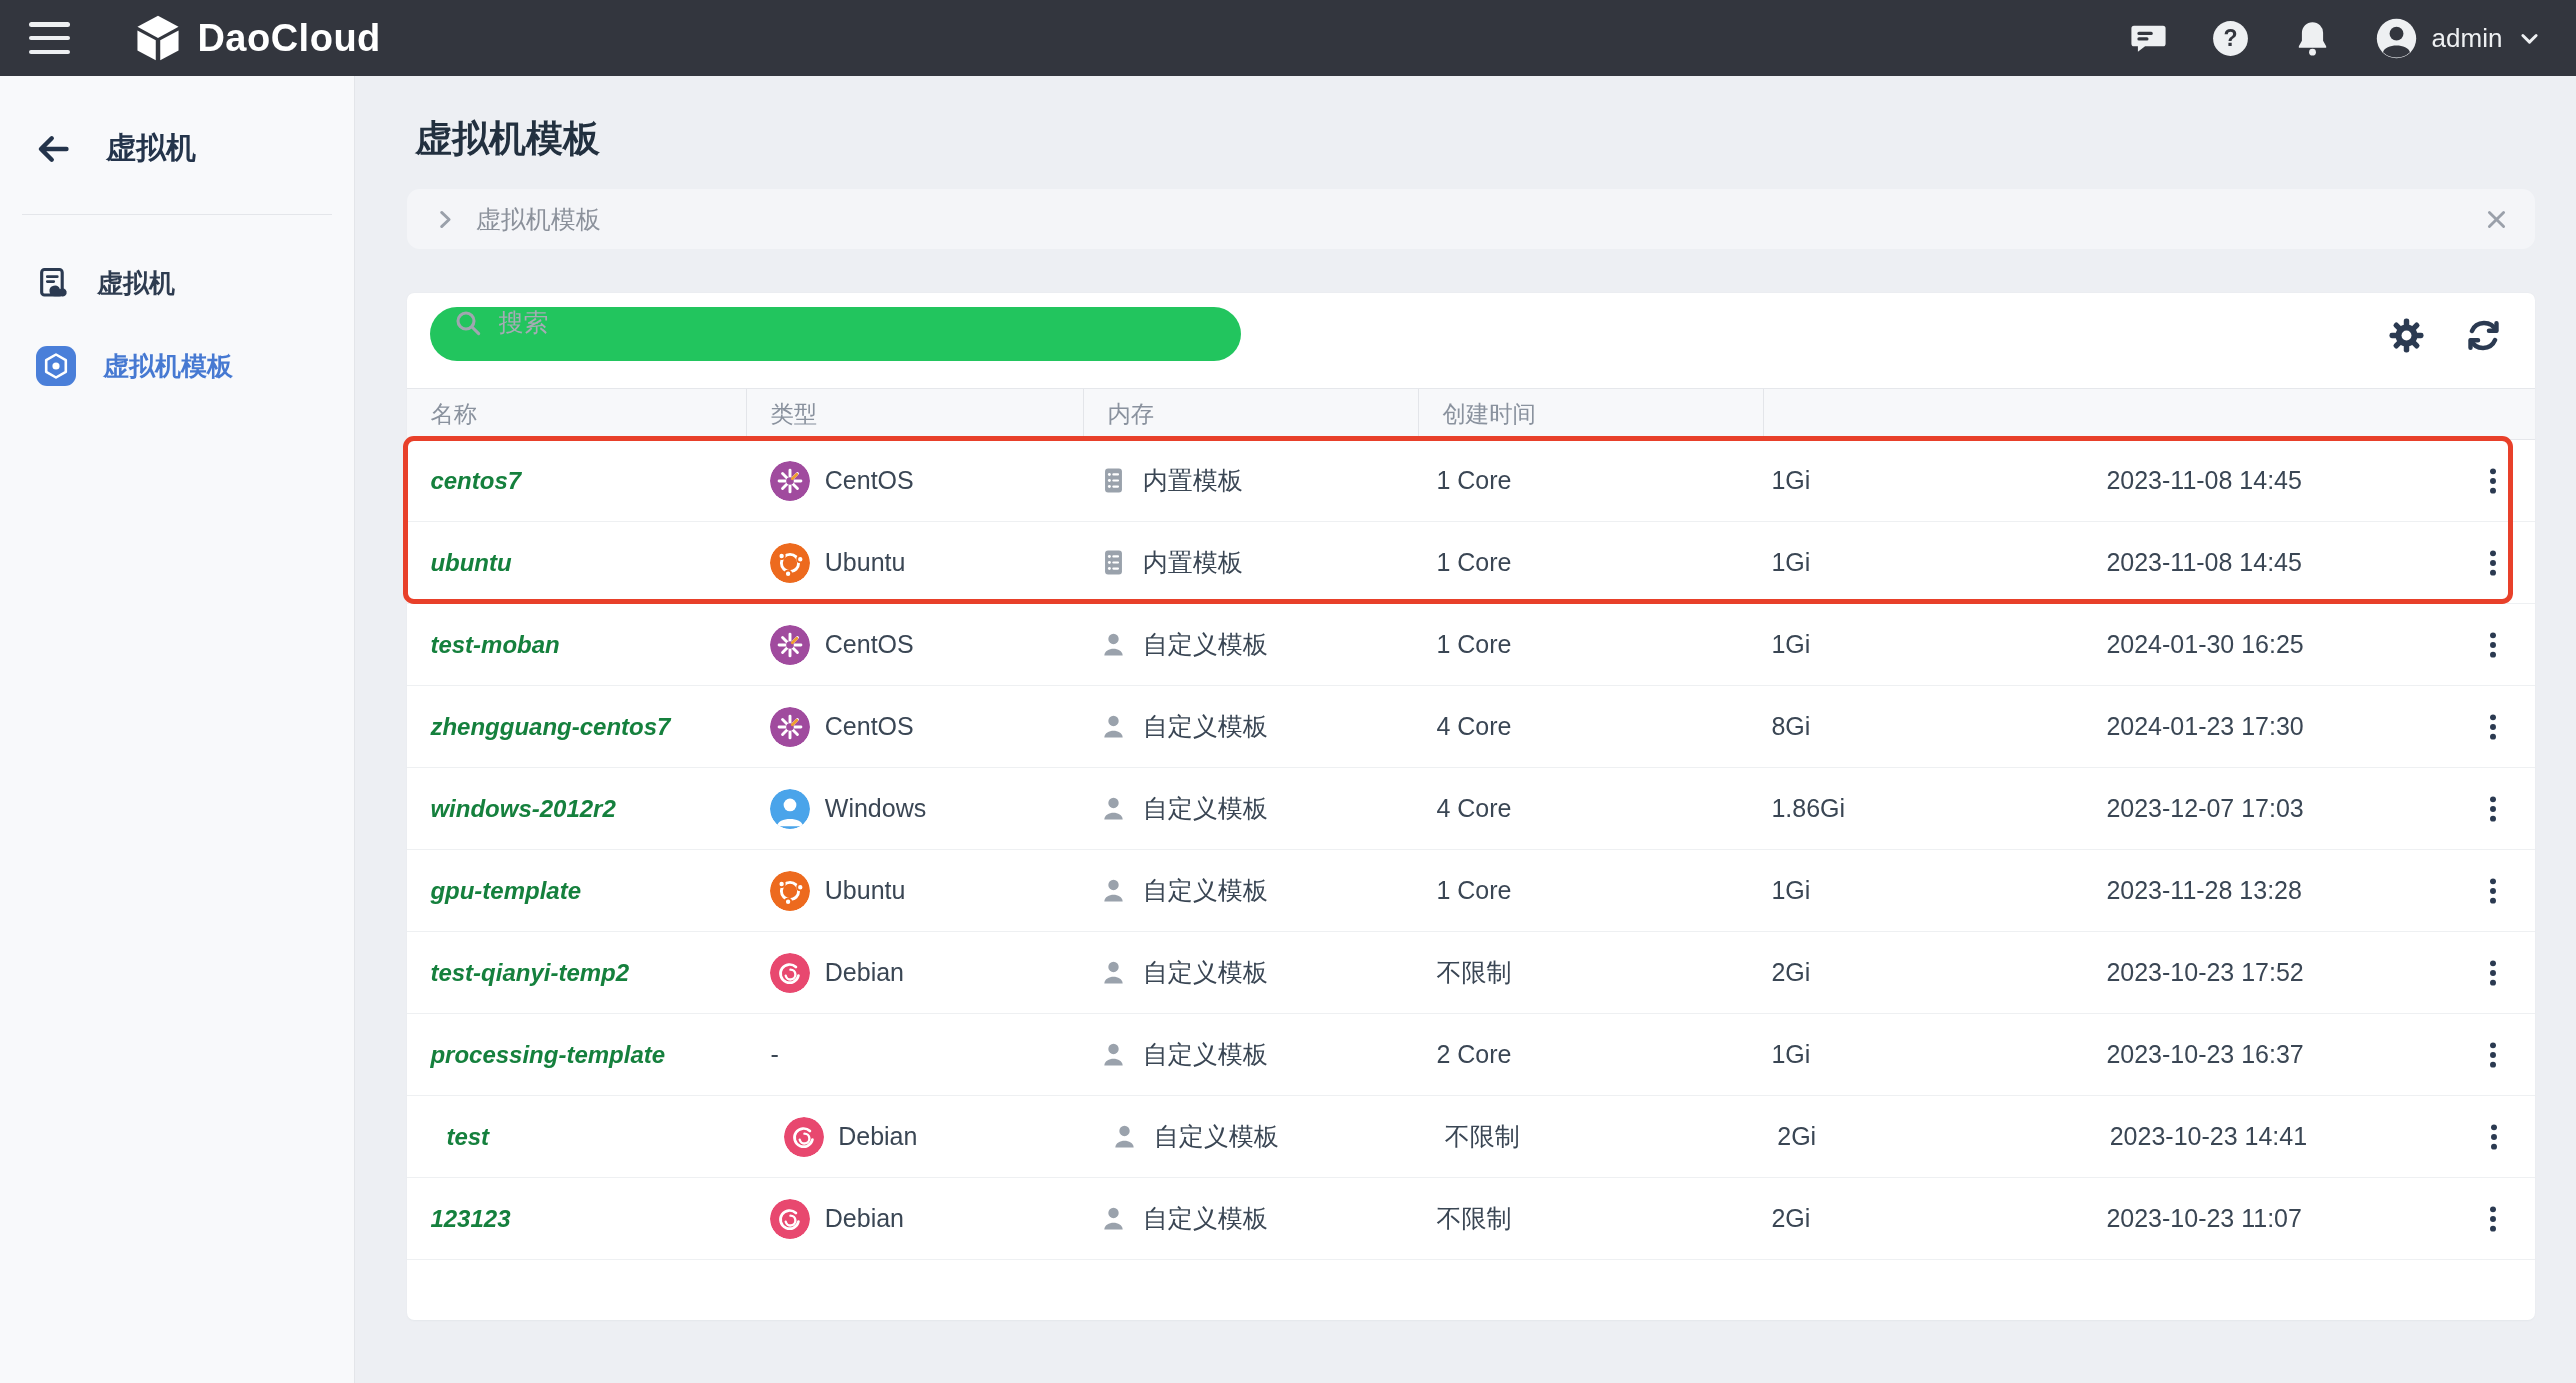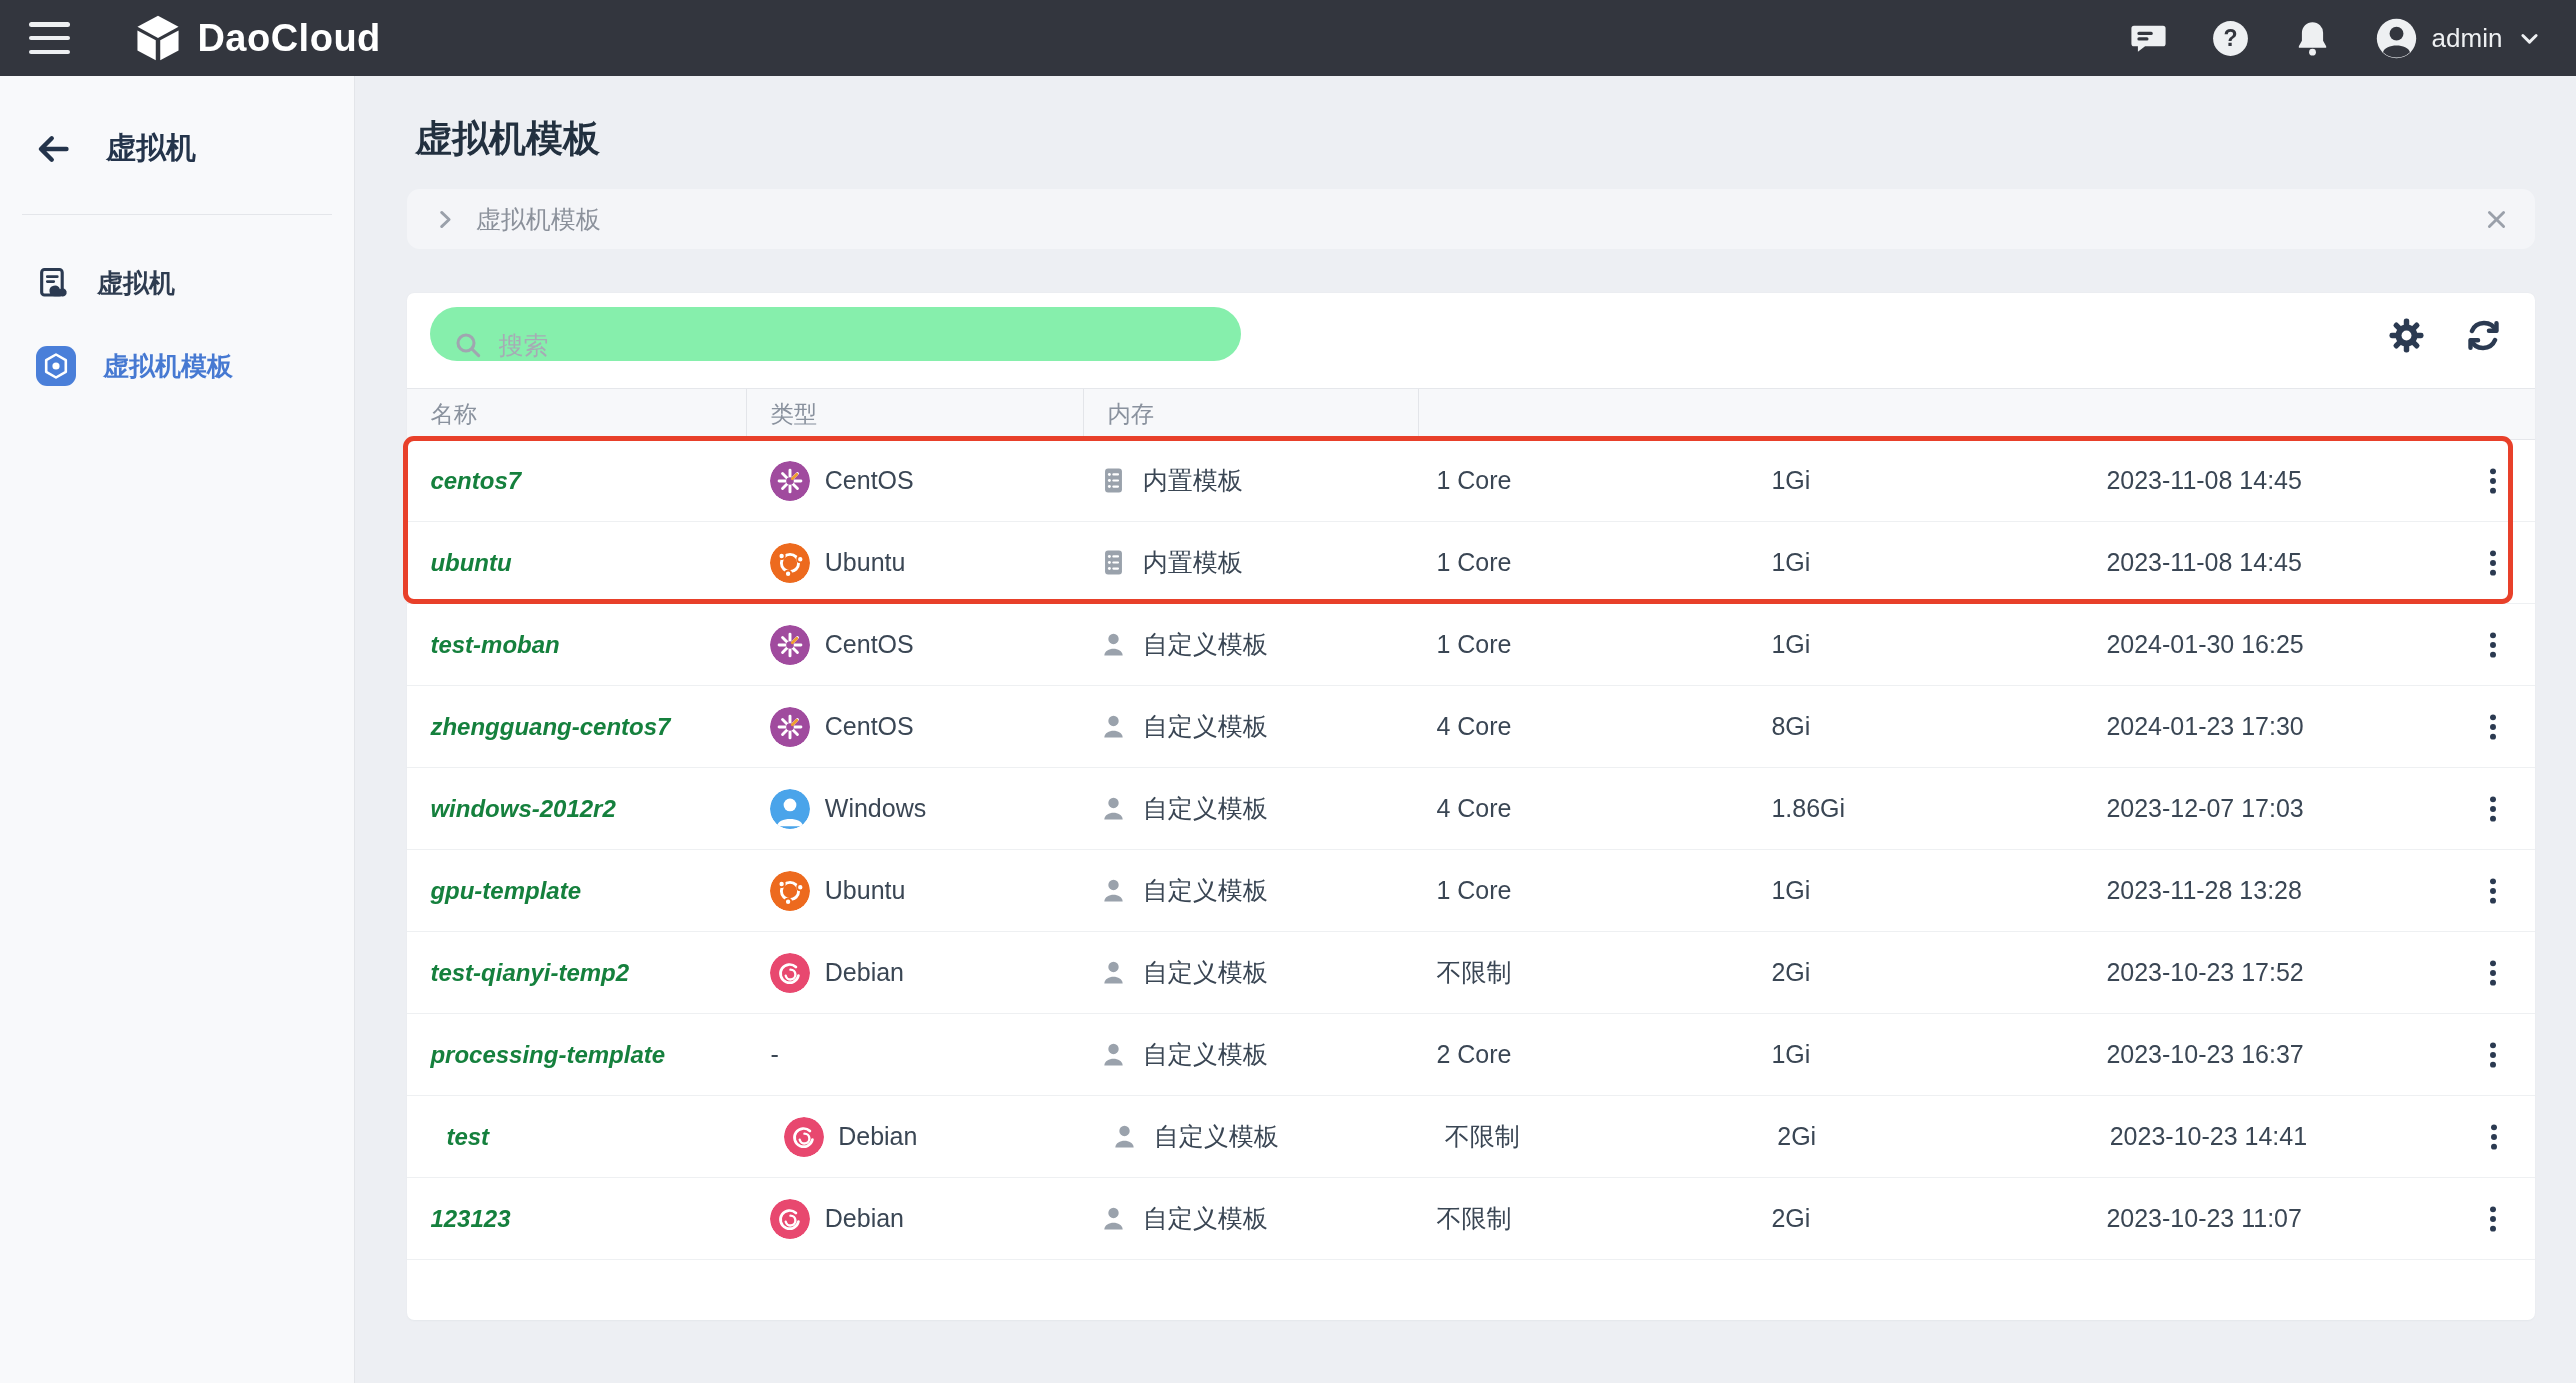--- a/index.html
+++ b/index.html
@@ -30,21 +30,21 @@
   .content{position:absolute;left:356px;top:76px;width:2220px;height:1308px;}
   .page-title{position:absolute;left:59px;top:38px;font-size:37px;font-weight:bold;color:#22303f;}
   .tabbar{position:absolute;left:51px;top:113px;width:2128px;height:60px;background:#f4f5f8;border-radius:12.6px;display:flex;align-items:center;box-sizing:border-box;padding:0 23.4px;}
   .tab-label{font-size:25px;color:#8b919b;margin-left:14.4px;}
   .tab-close{margin-left:auto;display:flex;align-items:center;cursor:pointer;}
 
   .card{position:absolute;left:51px;top:217px;width:2128px;height:1027px;background:#ffffff;border-radius:7.2px;box-shadow:0 0.9px 1.8px rgba(30,40,60,.04);}
 
   
   .card-toolbar{position:relative;height:95px;}
-  .search-pill{position:absolute;left:23.4px;top:14.4px;width:811px;height:54px;background:#86efac;border-radius:27px;display:flex;align-items:flex-end;padding:0 9px 0 21.6px;box-sizing:border-box;}
+  .search-pill{position:absolute;left:23.4px;top:14.4px;width:811px;height:54px;background:#22c55e;border-radius:27px;display:flex;align-items:flex-start;padding:0 9px 0 21.6px;box-sizing:border-box;}
   .search-pill input{flex:1;border:none;outline:none;background:transparent;font-size:25px;color:#3a4654;margin-left:12.6px;font-family:inherit;}
   .search-pill input::placeholder{color:#a6abb5;}
   .toolbar-icons{position:absolute;right:31px;top:21.6px;display:flex;gap:36px;}
   .tool-btn{width:41px;height:41px;display:flex;align-items:center;justify-content:center;cursor:pointer;}
 
   
   .thead{display:flex;height:52px;background:#f7f8fa;border-top:0.9px solid #e5e7eb;border-bottom:0.9px solid #e5e7eb;box-sizing:border-box;align-items:center;}
   .th{font-size:23.4px;color:#8a929e;padding-left:23.4px;box-sizing:border-box;height:100%;display:flex;align-items:center;border-right:0.9px solid #e3e5e9;}
   .th:last-child{border-right:none;}
   .tbody{position:relative;}
@@ -213,20 +213,21 @@
               <path d="M4.7 14.8a7.7 7.7 0 0 0 14.1-.2"></path>
             </svg>
           </div>
         </div>
       </div>
 
       <div class="thead" id="thead">
           <div class="th" style="width: 340px;">名称</div>
           <div class="th" style="width: 337px;">类型</div>
           <div class="th" style="width: 335px;">内存</div>
+          <div class="th" style="width: 345px;">创建时间</div>
           <div class="th" style="width: 107px;"></div>
         </div>
 
       <div class="tbody" id="tbody">
         <div class="annotation" id="annotation" style="top: -3.6px; height: 168px; border-color: rgb(232, 64, 42);"></div>
       <div class="tr">
             <div class="td name" style="width: 340px;">centos7</div>
             <div class="td" style="width: 329px;">
               <span class="os-badge">
                 <svg width="40" height="40" viewBox="0 0 44 44">

